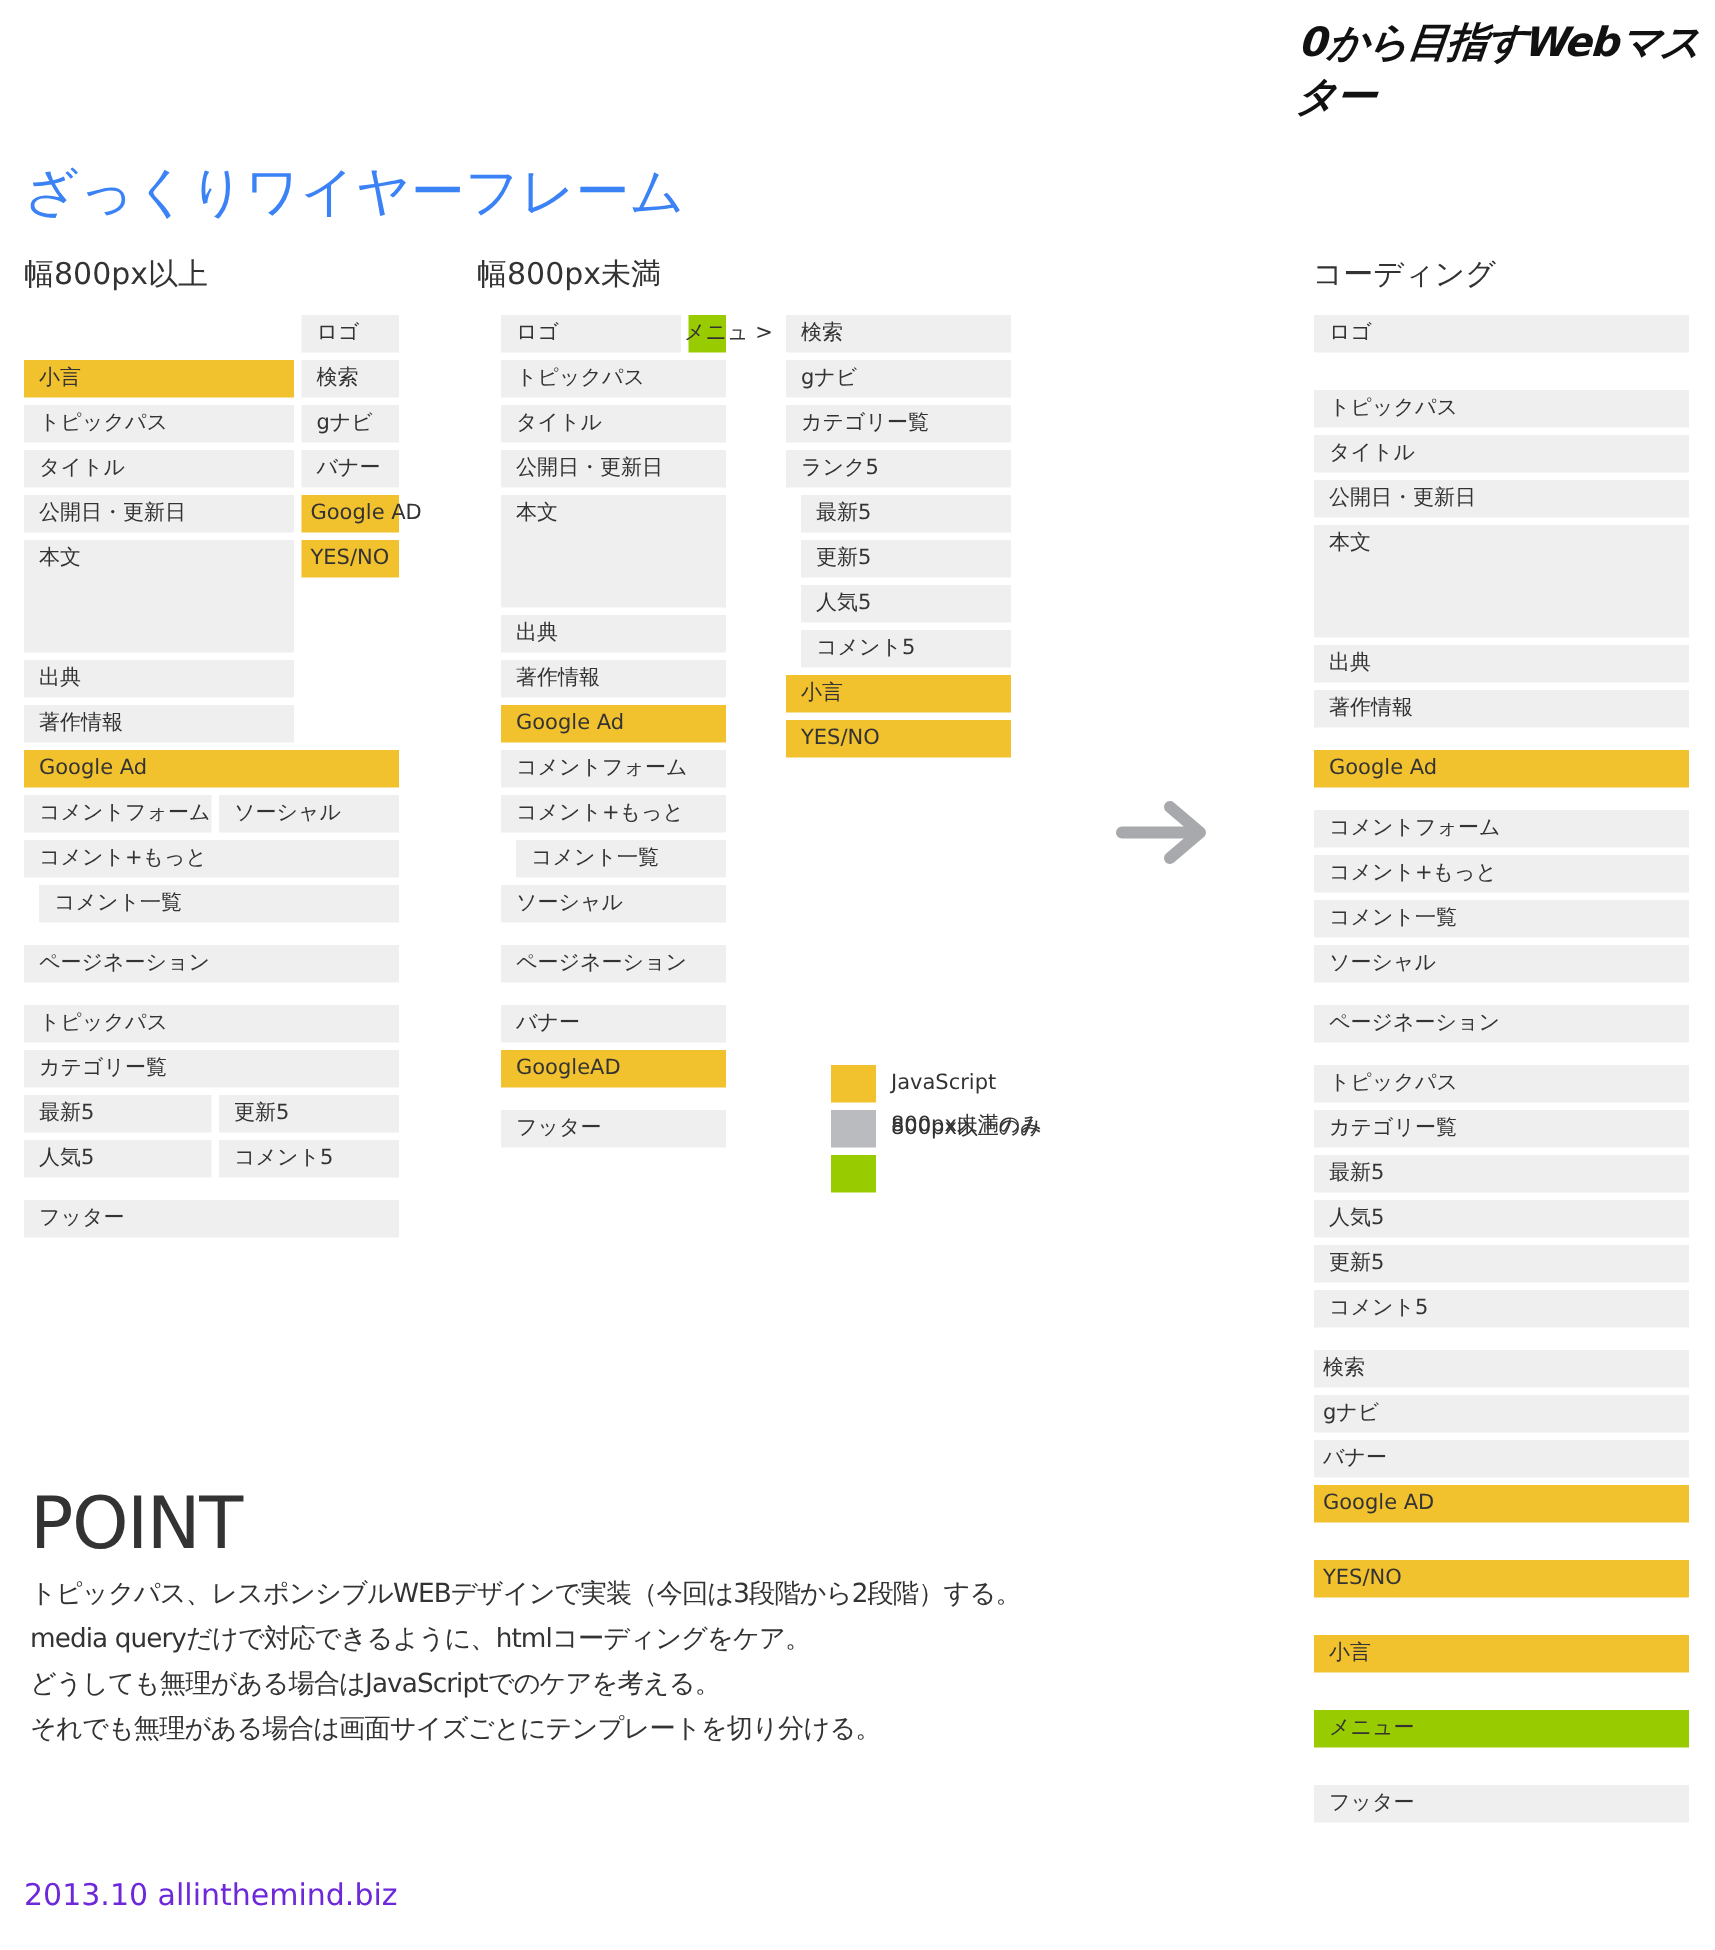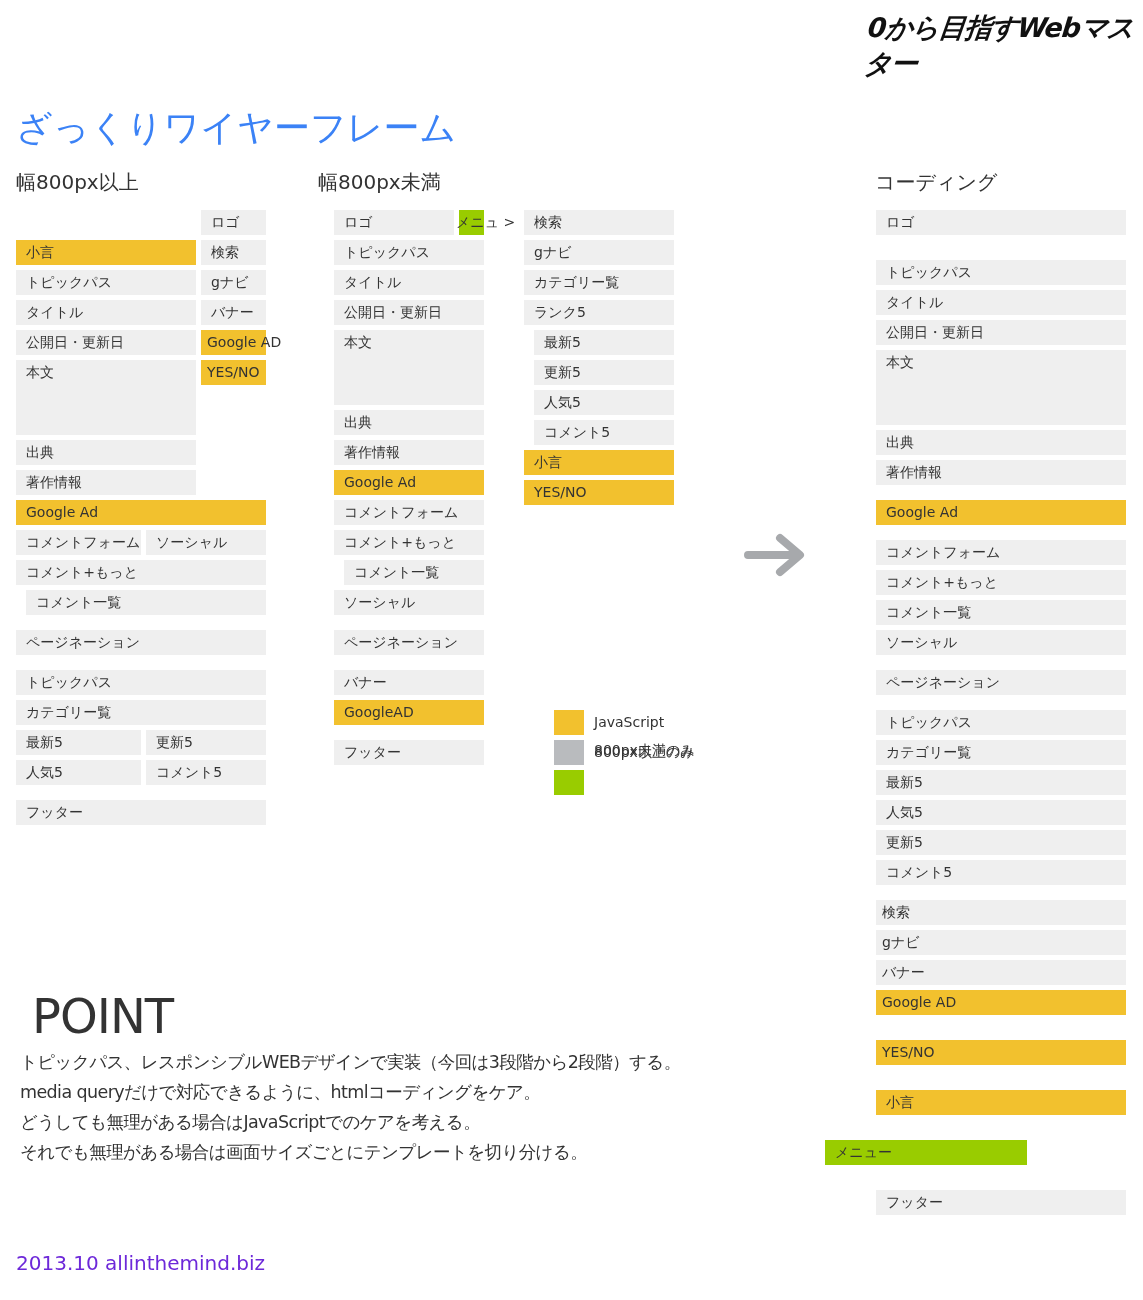--- a/index.html
+++ b/index.html
@@ -7,21 +7,21 @@
            font-family: "DejaVu Sans", "Liberation Sans", sans-serif; color: #333333; }
     .box { position: absolute; background: #efefef; height: 25px; line-height: 25px;
            font-size: 14px; padding-left: 10px; box-sizing: border-box; white-space: nowrap; color: #333; }
     .box.js { background: #f2c12e; }
     .box.sp { background: #99cc00; }
     .box.np { padding-left: 6px; }
     .logo { position: absolute; left: 866px; top: 10px; font-size: 27px; font-weight: bold;
             font-style: italic; letter-spacing: -1px; color: #111; transform: skewX(-6deg); }
     .h1 { position: absolute; left: 16px; top: 104px; font-size: 36px; color: #3b82f6; }
     .h2 { position: absolute; font-size: 20px; color: #333; top: 169px; }
-    .point-title { position: absolute; left: 20px; top: 988px; font-size: 48px; color: #333; letter-spacing: -1px; margin-left: 12px; }
+    .point-title { position: absolute; left: 20px; top: 988px; font-size: 48px; color: #333; letter-spacing: -1px; }
     .point-line { position: absolute; left: 20px; font-size: 17.5px; color: #333; white-space: nowrap; letter-spacing: -0.6px; }
     .footer { position: absolute; left: 16px; top: 1251px; font-size: 20px; color: #6d28d9; }
     .legend-sw { position: absolute; width: 30px; height: 25px; }
     .legend-lbl { position: absolute; font-size: 14px; color: #333; line-height: 25px; }
     .menu-tag { position: absolute; left: 456px; top: 210px; font-size: 14px; line-height: 25px; height: 25px; white-space: nowrap; }
     .menu-tag .green { position: absolute; left: 3px; top: 0; width: 25px; height: 25px; background: #99cc00; }
     .menu-tag .txt { position: relative; }
     .arrow { position: absolute; left: 744px; top: 530px; width: 64px; height: 50px; }
   </style>
 </head>
@@ -128,21 +128,21 @@
   <div class="box" style="left:876px;top:770px;width:250px">最新5</div>
   <div class="box" style="left:876px;top:800px;width:250px">人気5</div>
   <div class="box" style="left:876px;top:830px;width:250px">更新5</div>
   <div class="box" style="left:876px;top:860px;width:250px">コメント5</div>
   <div class="box np" style="left:876px;top:900px;width:250px">検索</div>
   <div class="box np" style="left:876px;top:930px;width:250px">gナビ</div>
   <div class="box np" style="left:876px;top:960px;width:250px">バナー</div>
   <div class="box js np" style="left:876px;top:990px;width:250px">Google AD</div>
   <div class="box js np" style="left:876px;top:1040px;width:250px">YES/NO</div>
   <div class="box js" style="left:876px;top:1090px;width:250px">小言</div>
-  <div class="box sp" style="left:825px;top:1140px;width:202px">メニュー</div>
+  <div class="box sp" style="left:876px;top:1140px;width:250px">メニュー</div>
   <div class="box" style="left:876px;top:1190px;width:250px">フッター</div>
 </div>
 
 <div class="point-title">POINT</div>
 <div class="point-line" style="top:1050px">トピックパス、レスポンシブルWEBデザインで実装（今回は3段階から2段階）する。</div>
 <div class="point-line" style="top:1080px">media queryだけで対応できるように、htmlコーディングをケア。</div>
 <div class="point-line" style="top:1110px">どうしても無理がある場合はJavaScriptでのケアを考える。</div>
 <div class="point-line" style="top:1140px">それでも無理がある場合は画面サイズごとにテンプレートを切り分ける。</div>
 
 <div class="footer">2013.10 allinthemind.biz</div>

